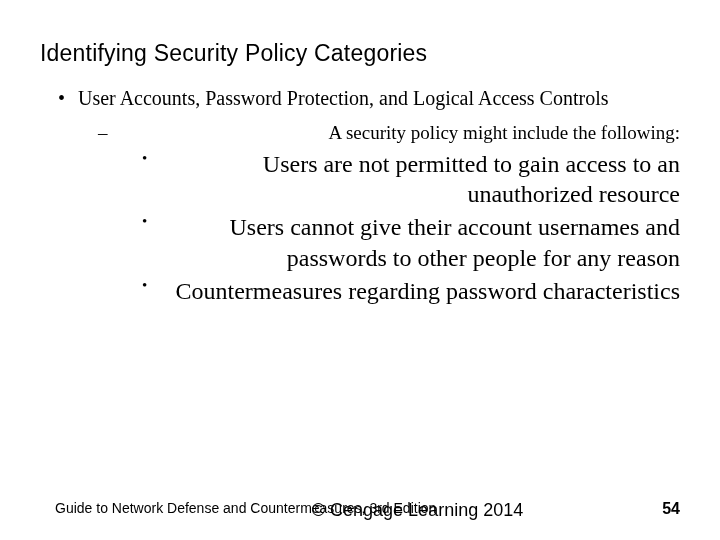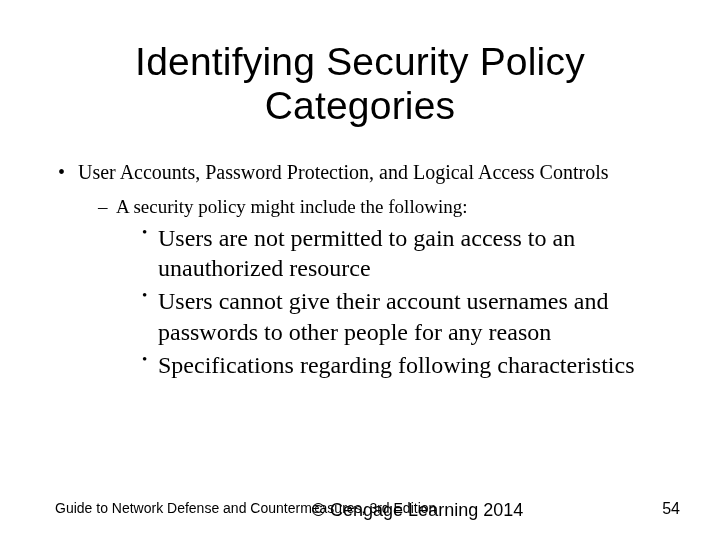--- a/index.html
+++ b/index.html
@@ -5,69 +5,69 @@
   * { margin: 0; padding: 0; box-sizing: border-box; }
   html, body { width: 720px; height: 540px; }
   body {
     font-family: Arial, Helvetica, sans-serif;
     background: #fff;
     color: #000;
     position: relative;
     padding: 40px 40px 0 40px;
   }
   .title {
-    font-size: 39px;
+    font-size: 23px;
     font-weight: 400;
-    text-align: center;
-    margin-bottom: 32px;
+    text-align: left;
+    margin-bottom: 19px;
     letter-spacing: 0.2px;
   }
   .content { font-size: 20px; line-height: 1.25; }
   ul.level1 { list-style: none; padding-left: 18px; font-family: Liberation Serif, serif; }
   ul.level1 > li { position: relative; padding-left: 20px; margin-bottom: 6px; }
   ul.level1 > li::before {
     content: "•"; position: absolute; left: 0; top: 0; font-size: 20px;
   }
   ul.level2 { list-style: none; padding-left: 20px; margin-top: 10px; font-size: 19px; }
-  ul.level2 > li { position: relative; padding-left: 18px; margin-bottom: 21px; }
+  ul.level2 > li { position: relative; padding-left: 18px; margin-bottom: 21px; text-align: right; }
   ul.level2 > li::before {
     content: "–"; position: absolute; left: 0; top: 0;
   }
   ul.level3 { list-style: none; padding-left: 26px; margin-top: 4px; font-size: 24px; }
   ul.level3 > li { position: relative; padding-left: 16px; margin-bottom: 2px; line-height: 1.28; }
   ul.level3 > li::before {
     content: "•"; position: absolute; left: 0; top: 0; font-size: 15px;
   }
   .footer {
     position: absolute;
     left: 55px; right: 40px; bottom: 22px;
     font-size: 14px;
     display: flex;
     justify-content: space-between;
   }
   .footer-left { flex: 1; }
   .footer-center { position: absolute; left: 58%; transform: translateX(-50%); font-size: 18px; }
-  .footer-right { font-size: 16px; }
+  .footer-right { font-size: 16px; font-weight: bold; }
 </style>
 </head>
 <body>
 
 <h1 class="title">Identifying Security Policy Categories</h1>
 
 <div class="content">
   <ul class="level1">
     <li>
       <span>User Accounts, Password Protection, and Logical Access Controls</span>
       <ul class="level2">
         <li>
           <span>A security policy might include the following:</span>
           <ul class="level3">
             <li><span>Users are not permitted to gain access to an unauthorized resource</span></li>
             <li><span>Users cannot give their account usernames and passwords to other people for any reason</span></li>
-            <li><span>Specifications regarding following characteristics</span></li>
+            <li><span>Countermeasures regarding password characteristics</span></li>
           </ul>
         </li>
       </ul>
     </li>
   </ul>
 </div>
 
 <div class="footer">
   <span class="footer-left">Guide to Network Defense and Countermeasures, 3rd Edition</span>
   <span class="footer-center">© Cengage Learning  2014</span>

